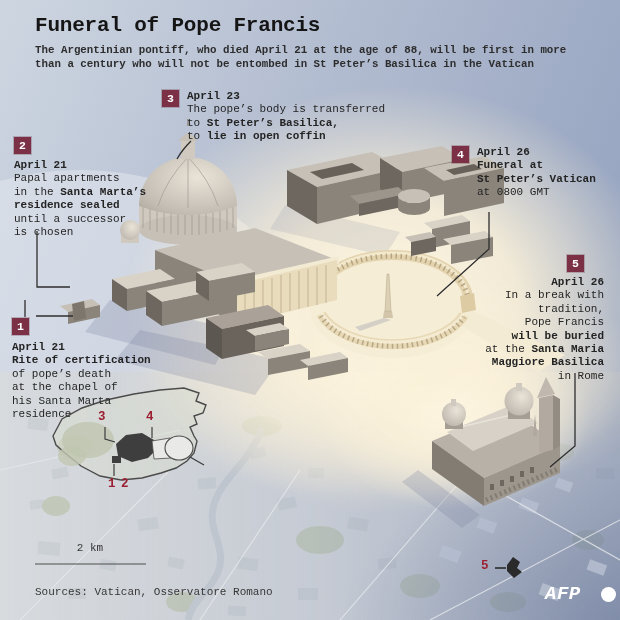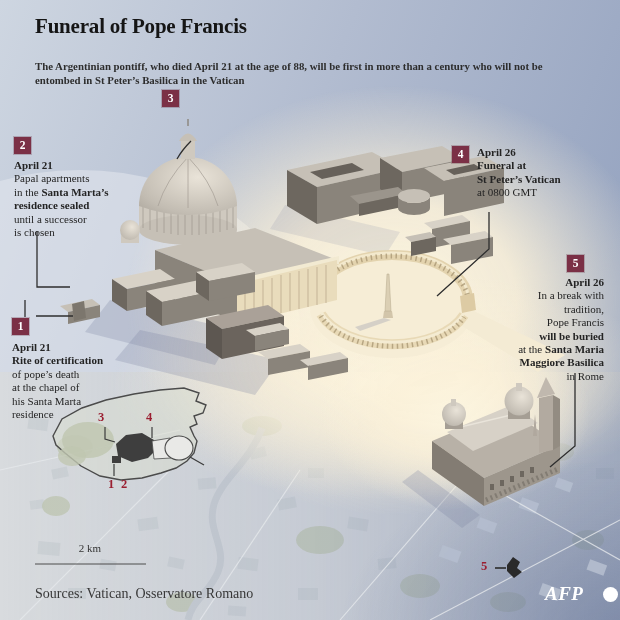--- a/index.html
+++ b/index.html
@@ -1,37 +1,37 @@
 <!DOCTYPE html>
 <html><head>
 <meta charset="utf-8">
 <style>
   html,body{margin:0;padding:0;}
   #canvas{
     position:relative;width:620px;height:620px;overflow:hidden;
-    font-family:Liberation Serif, serif;
+    font-family:Liberation Mono, monospace;
     background:#c7d0dc;
   }
   #scene{position:absolute;left:0;top:0;}
   
   .t1{fill:#d8d2c7}.t2{fill:#c6c0b6}.t3{fill:#9b958c}
   .f1{fill:#8a847b}.f2{fill:#6d675f}
   .fac{fill:#e9dcbc}
   .cy{fill:#67615a}
   .drum{fill:#cfc9bf}
   .cor{fill:#f2ead2}
   .pav{fill:#f6edd6}.pav2{fill:#f4ebd4}
   .sh{fill:rgba(118,129,158,0.26)}
   .ln{stroke:#2e2e2e;stroke-width:1.3;fill:none}
   .inln{stroke:#3c3c3c;stroke-width:1.2;fill:none}
   .grn{fill:#c0c7b2}
 
   .hdr{position:absolute;left:35px;top:14px;width:560px;}
   .title{font-size:21px;font-weight:700;color:#151515;letter-spacing:-0.2px;}
-  .subtitle{margin-top:20px;font-size:10.8px;font-weight:700;color:#2d2d2d;line-height:14px;width:548px;}
+  .subtitle{margin-top:6px;font-size:10.8px;font-weight:700;color:#2d2d2d;line-height:14px;width:548px;}
 
   .ann{position:absolute;font-size:11px;line-height:13.4px;color:#242424;}
   .ann .lines div{white-space:nowrap;}
   .b{font-weight:700;}
   .badge{
     width:17px;height:17px;background:#7b3046;color:#ffffff;
     font-weight:700;font-size:11.5px;display:flex;align-items:center;justify-content:center;
     box-shadow:0 0 0 1px rgba(90,30,50,.25);
   }
   .row{display:flex;gap:8px;align-items:flex-start;}
@@ -45,21 +45,21 @@
   .ann5 .badge-row{display:flex;justify-content:flex-end;margin-right:20px;margin-bottom:4px;}
   .ann5 .lines{margin-top:2px;}
 
   .mapnum{position:absolute;font-size:12.5px;font-weight:700;color:#9b1f31;}
   .n3{left:98px;top:410px;} .n4{left:146px;top:410px;}
   .n1{left:108px;top:477px;} .n2{left:121px;top:477px;}
   .n5{left:481px;top:559px;}
 
   .scale-label{position:absolute;left:58px;top:542px;width:64px;text-align:center;
     font-size:11px;color:#333;}
-  .sources{position:absolute;left:35px;top:586px;font-size:14px;color:#373737;}
+  .sources{position:absolute;left:35px;top:586px;font-size:11px;color:#373737;}
 
   .afp{position:absolute;left:545px;top:583px;display:flex;align-items:center;gap:20px;}
   .afp-text{font-size:19px;font-weight:700;font-style:italic;color:#ffffff;letter-spacing:.5px;}
   .afp-dot{width:15px;height:15px;border-radius:50%;background:#ffffff;}
 </style>
 </head>
 <body>
 
 <div id="canvas">
 
@@ -325,20 +325,26 @@
         <div><span>Papal apartments</span></div>
         <div><span>in the </span><span class="b">Santa Marta’s</span></div>
         <div><span class="b">residence sealed</span></div>
         <div><span>until a successor</span></div>
         <div><span>is chosen</span></div>
       </div>
   </div>
 
   <div class="ann ann3 row">
     <div class="badge">3</div>
+    <div class="lines">
+        <div><span class="b">April 23</span></div>
+        <div><span>The pope’s body is transferred</span></div>
+        <div><span>to </span><span class="b">St Peter’s Basilica,</span></div>
+        <div><span>to </span><span class="b">lie in open coffin</span></div>
+      </div>
   </div>
 
   <div class="ann ann4 row">
     <div class="badge">4</div>
     <div class="lines">
         <div><span class="b">April 26</span></div>
         <div><span class="b">Funeral at</span></div>
         <div><span class="b">St Peter’s Vatican</span></div>
         <div><span>at 0800 GMT</span></div>
       </div>

